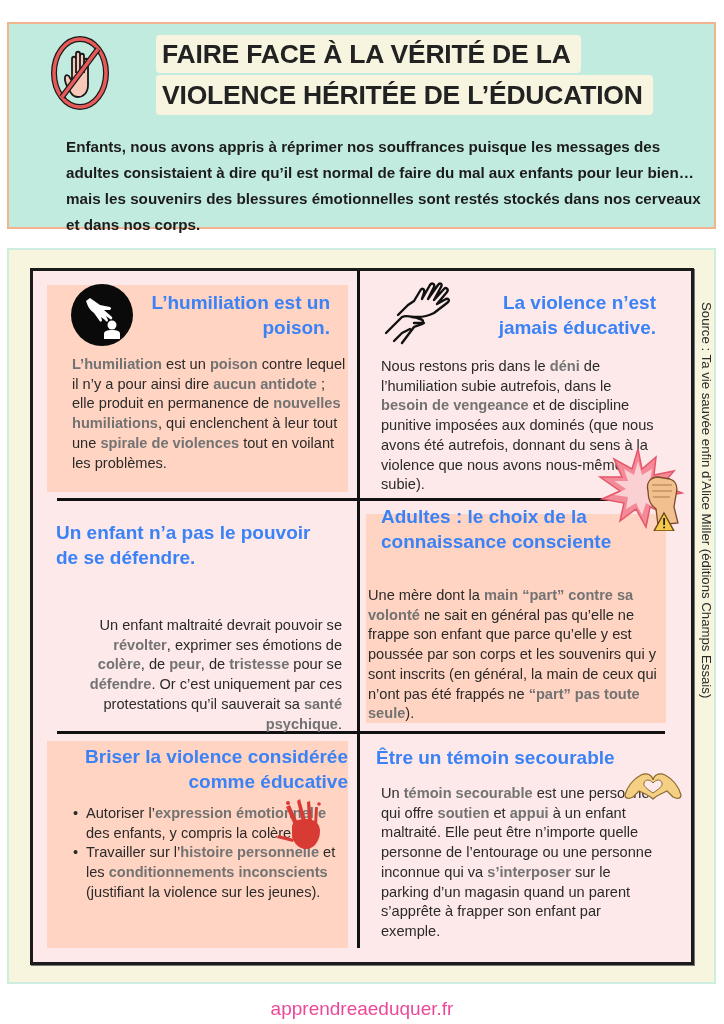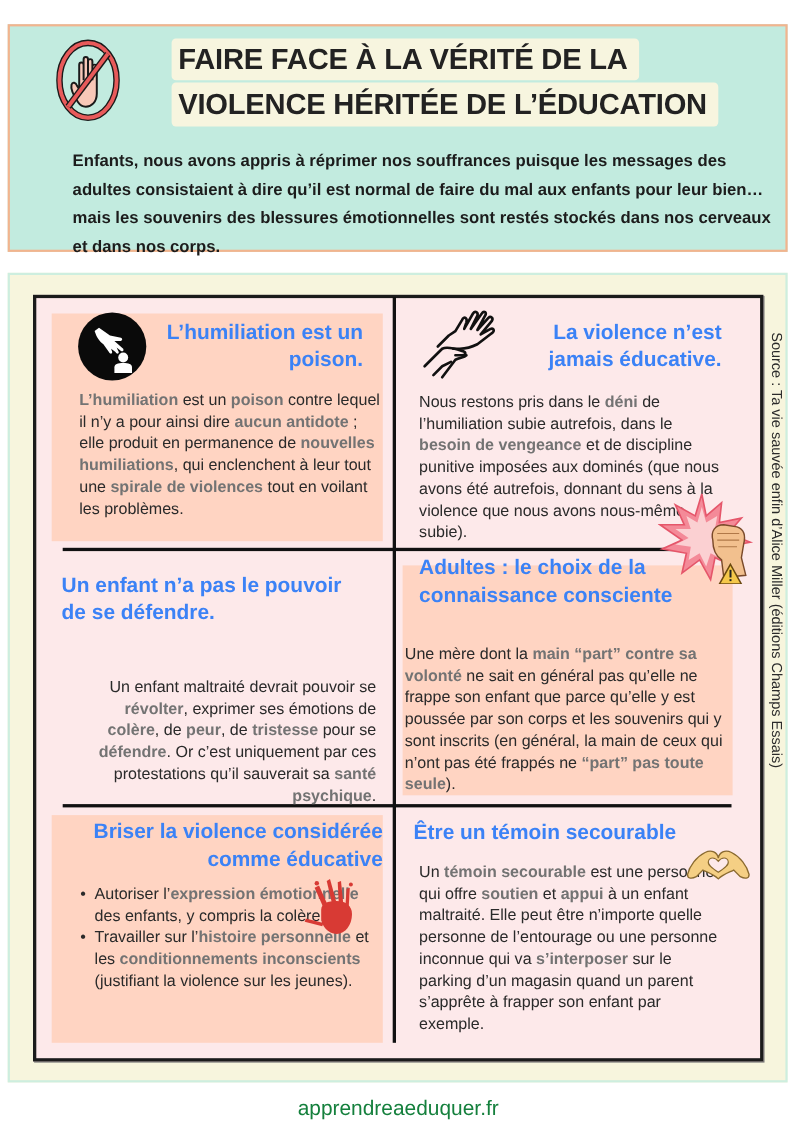--- a/index.html
+++ b/index.html
@@ -82,21 +82,21 @@
 
   
   .source {
     position: absolute; left: 696px; top: 302px; width: 20px; height: 466px;
     writing-mode: vertical-rl; font-size: 13.2px; color: #2a2a2a; white-space: nowrap;
     line-height: 20px;
   }
 
   .footer {
     position: absolute; left: 0; top: 998px; width: 724px; text-align: center;
-    font-size: 19px; color: #15803d;
+    font-size: 19px; color: #ec4899;
   }
 </style>
 </head>
 <body>
 
 <div class="header">
   <svg class="stop-icon" viewBox="0 0 58 76">
     <ellipse cx="29" cy="38" rx="26" ry="34" fill="none" stroke="#1a1a1a" stroke-width="6"></ellipse>
     <ellipse cx="29" cy="38" rx="26" ry="34" fill="none" stroke="#e85a5a" stroke-width="3.5"></ellipse>
     <path d="M20 58 C16 52 13 46 14 42 C15 39 18 40 19 43 L21 46 L21 24 C21 21 25 21 25 24 L25 38 L25 19 C25 16 29 16 29 19 L29 37 L29 21 C29 18 33 18 33 21 L33 38 L33 26 C33 23 37 23 37 26 L37 50 C37 58 32 62 27 62 C24 62 22 61 20 58 Z" fill="#f8c8b8" stroke="#1a1a1a" stroke-width="1.8"></path>

